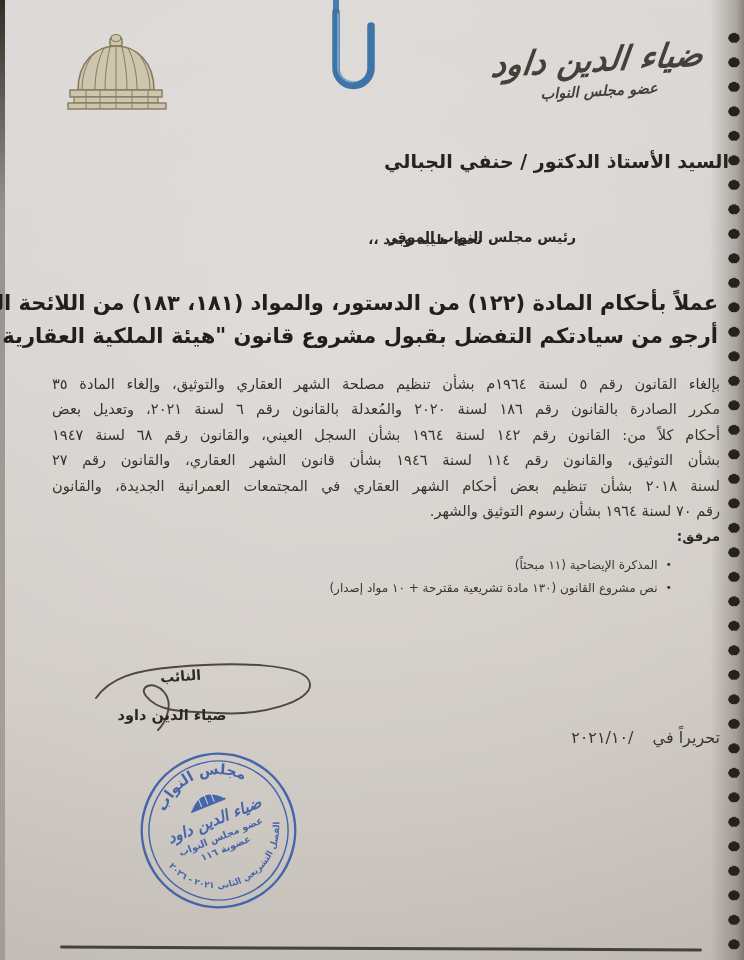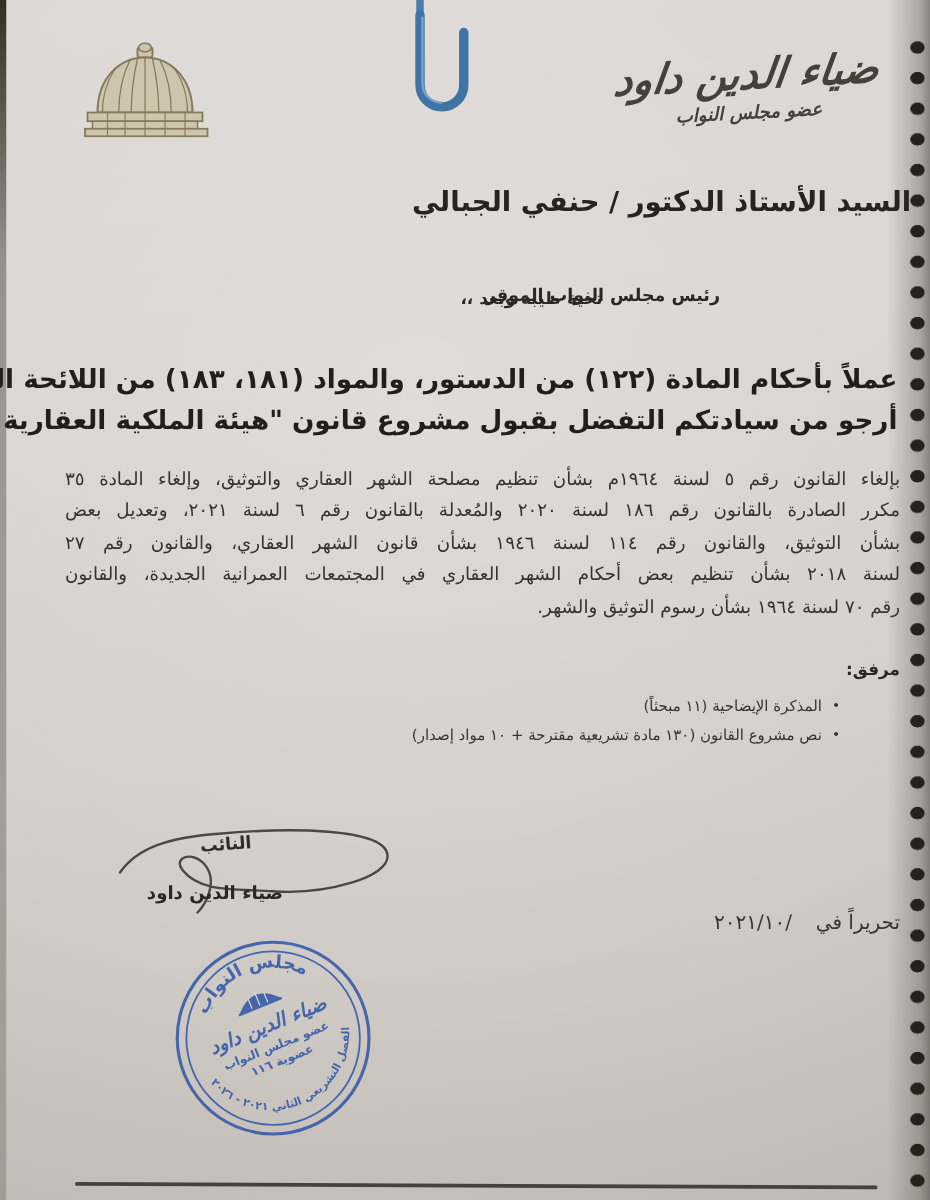--- a/index.html
+++ b/index.html
@@ -22,21 +22,21 @@
 
   
   .dome-logo{position:absolute;left:60px;top:32px;}
   .calli{position:absolute;right:16px;top:40px;width:260px;text-align:center;transform:rotate(-3deg);color:#46403a;}
   .calli-name{font-size:33px;font-weight:bold;font-style:italic;transform:skewX(-10deg);letter-spacing:-1px;white-space:nowrap;}
   .calli-sub{font-size:14.5px;font-weight:bold;font-style:italic;margin-top:4px;letter-spacing:0;}
   .paperclip{position:absolute;left:303px;top:0;}
 
   
   .rtl{direction:rtl;unicode-bidi:embed;}
-  .recipient1{position:absolute;right:15px;top:150px;font-size:22px;font-weight:bold;color:#27231f;white-space:nowrap;}
+  .recipient1{position:absolute;right:15px;top:150px;font-size:19px;font-weight:bold;color:#27231f;white-space:nowrap;}
   .recipient2{position:absolute;right:168px;top:197px;font-size:14px;font-weight:bold;color:#2b2723;white-space:nowrap;margin-top:32px;}
   .salutation{position:absolute;right:262px;top:231px;font-size:13.5px;font-weight:bold;color:#2b2723;white-space:nowrap;}
   .subject{position:absolute;left:28px;right:26px;text-align:center;font-size:21px;font-weight:bold;color:#221e1a;white-space:nowrap;}
   .subject.l1{top:291px;}
   .subject.l2{top:324px;}
   .body-par{position:absolute;left:52px;width:668px;top:371px;color:#37322c;font-size:14.6px;}
   .body-line{height:25.4px;line-height:25.4px;text-align:justify;text-align-last:justify;white-space:normal;}
   .body-line.last{text-align-last:right;}
   .attach-label{position:absolute;right:24px;top:528px;font-size:13.5px;font-weight:bold;color:#2b2723;}
   .bullet-item{position:absolute;right:72px;font-size:12px;color:#39342e;white-space:nowrap;}
@@ -107,20 +107,21 @@
   <div class="recipient1 rtl">السيد الأستاذ الدكتور / حنفي الجبالي</div>
   <div class="recipient2 rtl">رئيس مجلس النواب الموقر</div>
   <div class="salutation rtl">تحية طيبة وبعد ،،</div>
 
   <div class="subject l1 rtl">عملاً بأحكام المادة (١٢٢) من الدستور، والمواد (١٨١، ١٨٣) من اللائحة الداخلية لمجلس النواب</div>
   <div class="subject l2 rtl">أرجو من سيادتكم التفضل بقبول مشروع قانون "هيئة الملكية العقارية والتوثيق"</div>
 
   <div class="body-par rtl">
     <div class="body-line">بإلغاء القانون رقم ٥ لسنة ١٩٦٤م بشأن تنظيم مصلحة الشهر العقاري والتوثيق، وإلغاء المادة ٣٥</div>
     <div class="body-line">مكرر الصادرة بالقانون رقم ١٨٦ لسنة ٢٠٢٠ والمُعدلة بالقانون رقم ٦ لسنة ٢٠٢١، وتعديل بعض</div>
+    <div class="body-line">أحكام كلاً من: القانون رقم ١٤٢ لسنة ١٩٦٤ بشأن السجل العيني، والقانون رقم ٦٨ لسنة ١٩٤٧</div>
     <div class="body-line">بشأن التوثيق، والقانون رقم ١١٤ لسنة ١٩٤٦ بشأن قانون الشهر العقاري، والقانون رقم ٢٧</div>
     <div class="body-line">لسنة ٢٠١٨ بشأن تنظيم بعض أحكام الشهر العقاري في المجتمعات العمرانية الجديدة، والقانون</div>
     <div class="body-line last">رقم ٧٠ لسنة ١٩٦٤ بشأن رسوم التوثيق والشهر.</div>
   </div>
 
   <div class="attach-label rtl">مرفق:</div>
   <div class="bullet-item bi1 rtl">المذكرة الإيضاحية (١١ مبحثاً)</div>
   <div class="bullet-item bi2 rtl">نص مشروع القانون (١٣٠ مادة تشريعية مقترحة + ١٠ مواد إصدار)</div>
 
 

